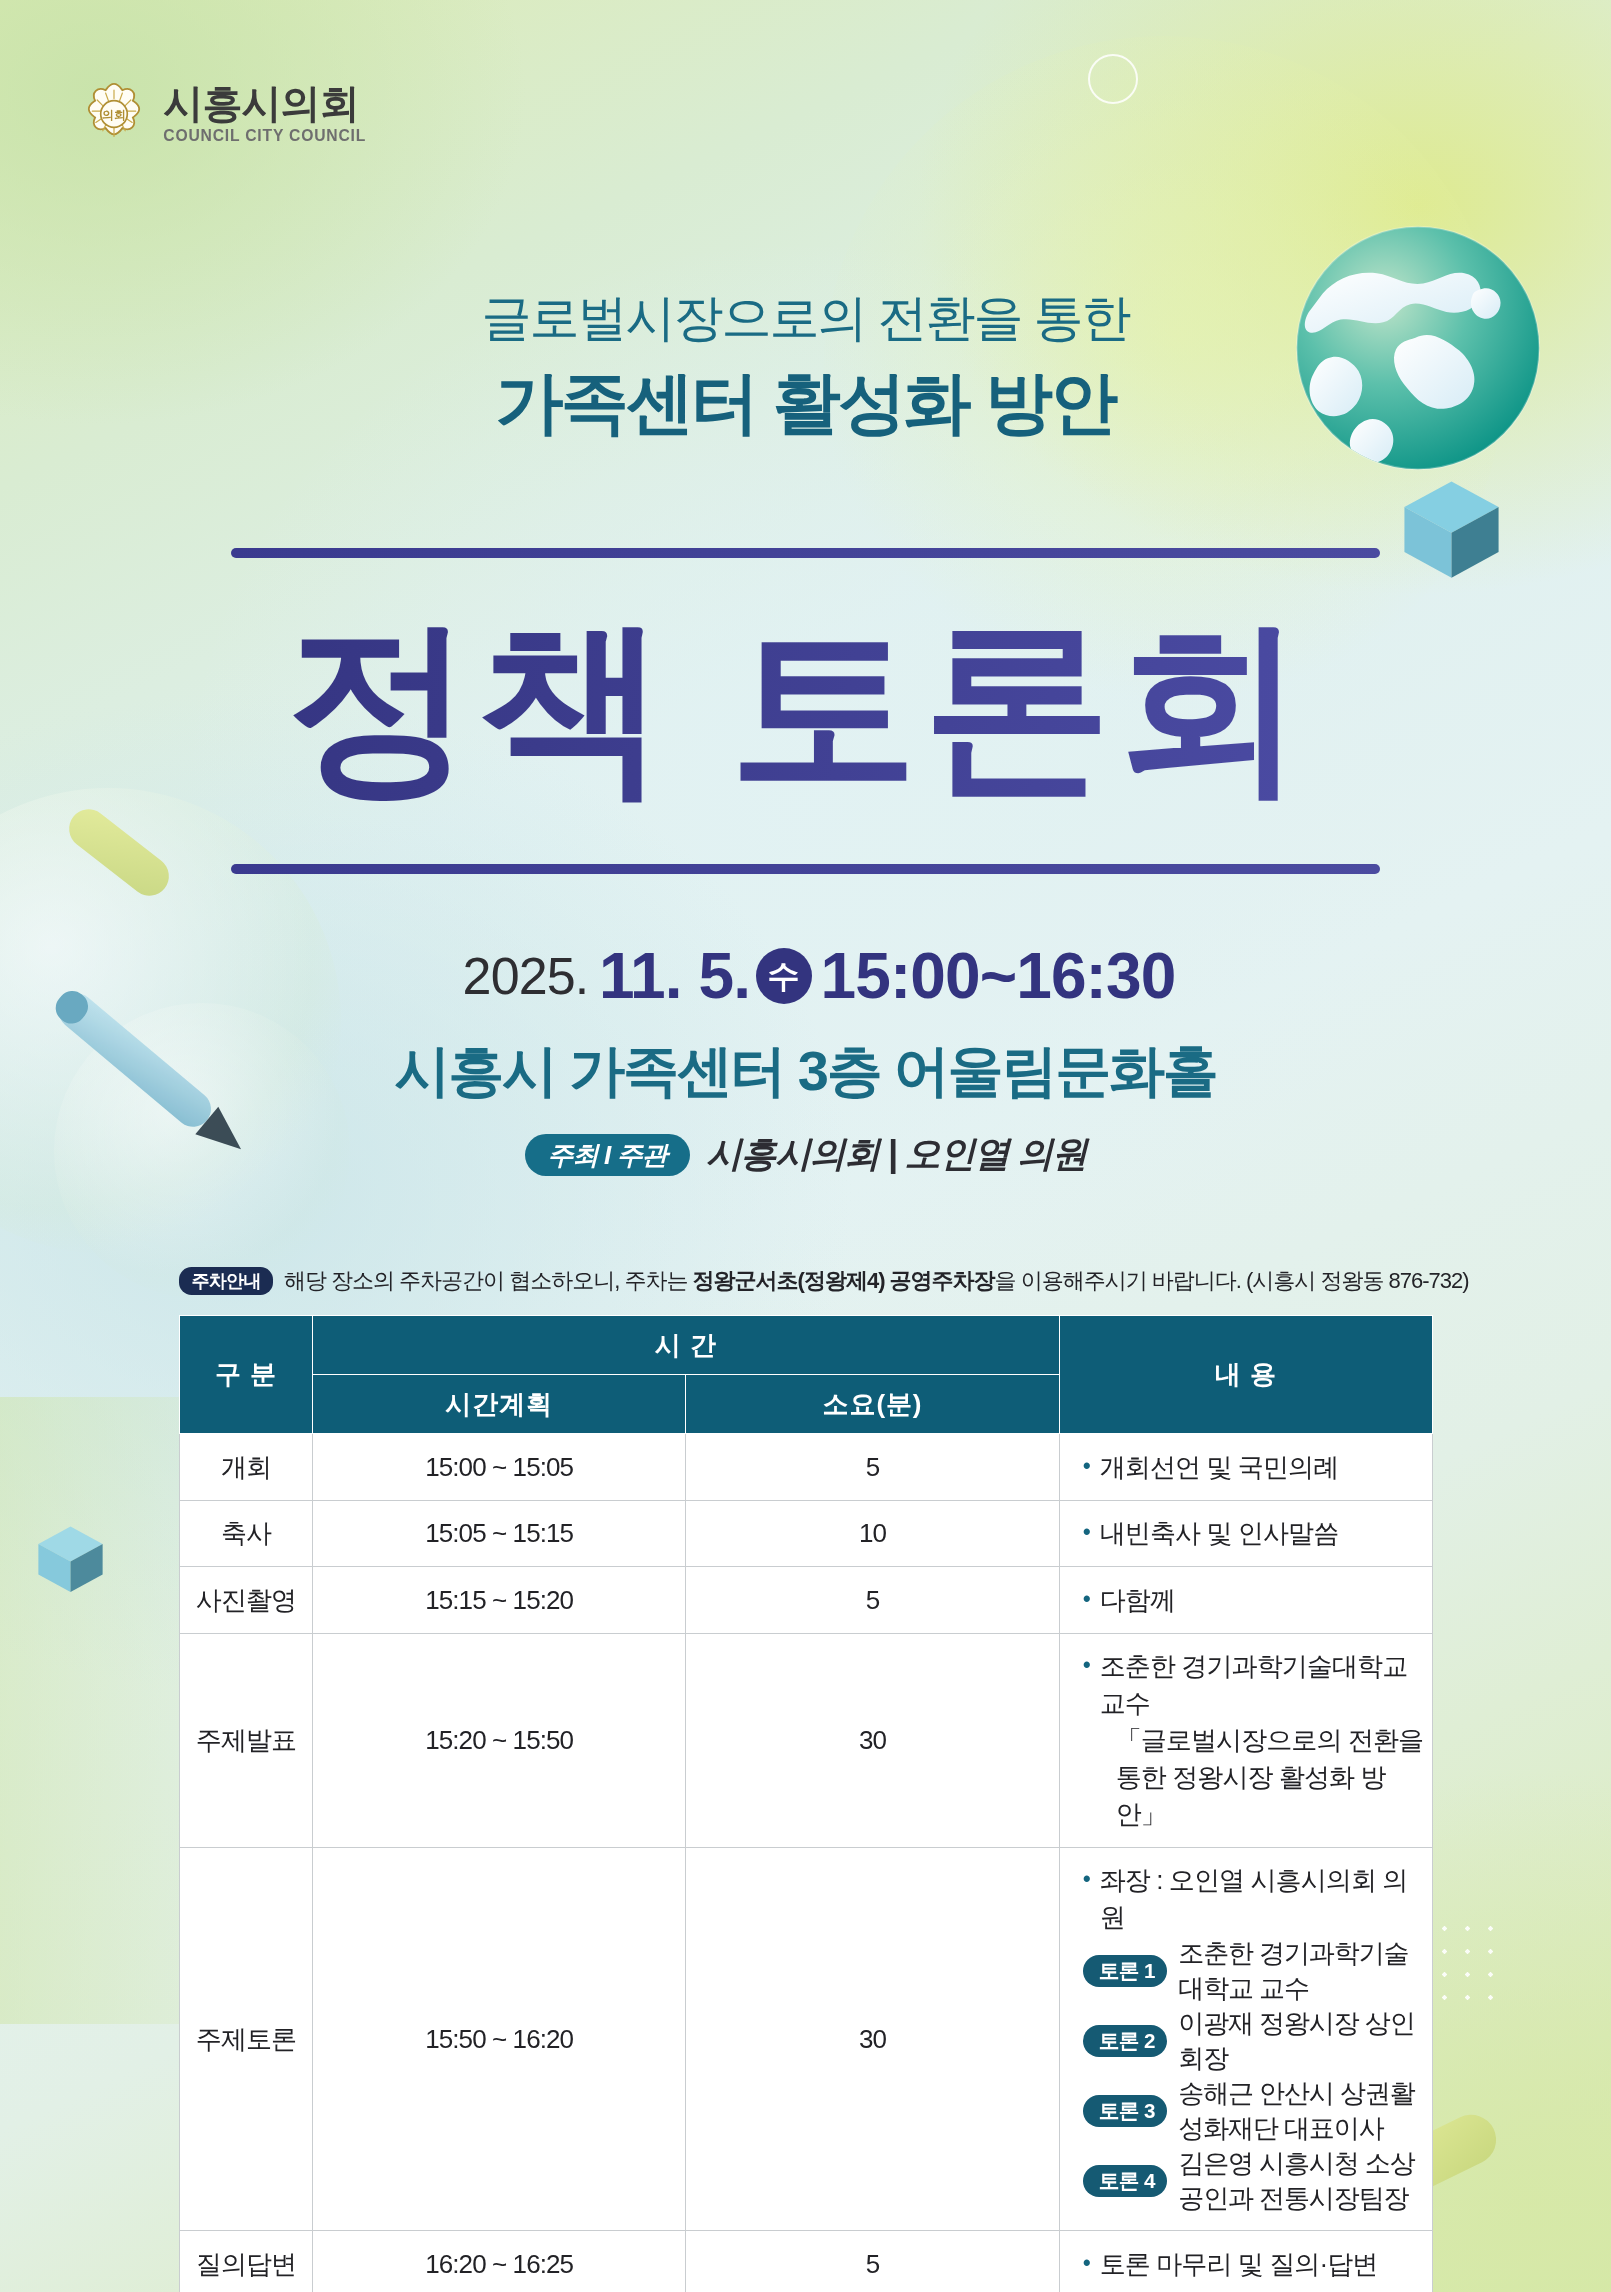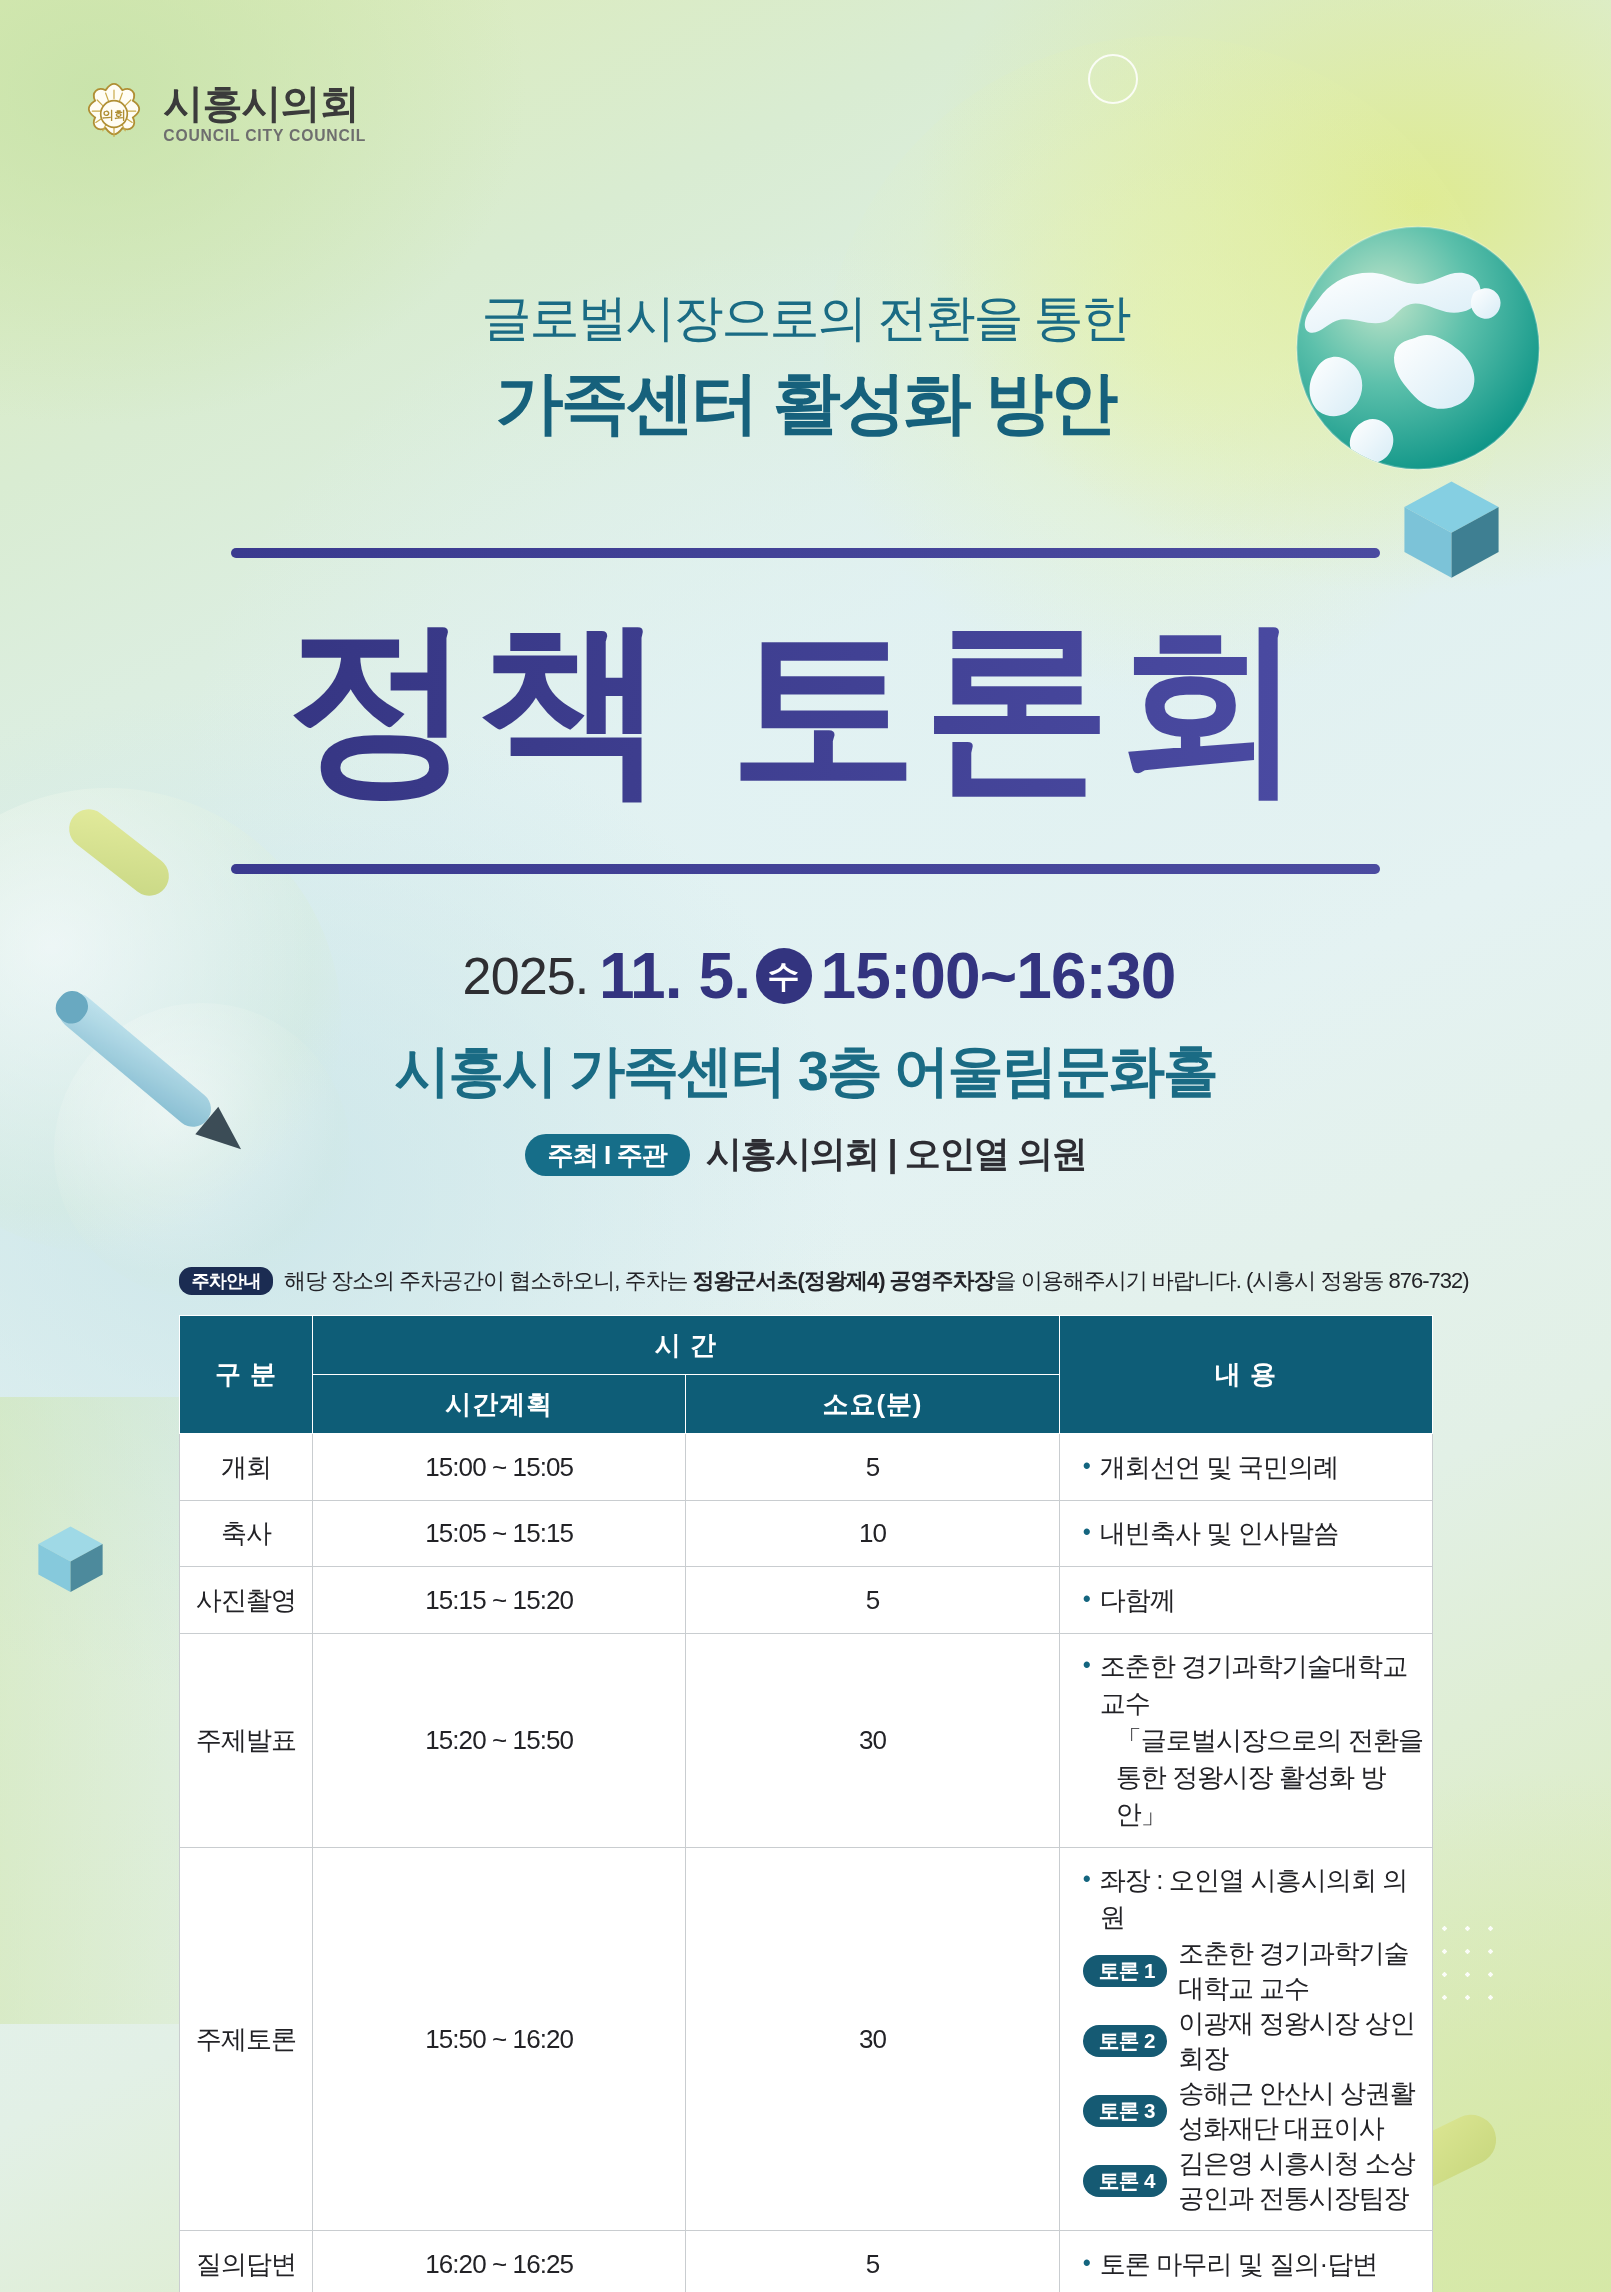--- a/index.html
+++ b/index.html
@@ -90,21 +90,21 @@
     display: inline-flex; align-items: center; justify-content: center;
     font-size: 32px; font-weight: 700; margin: 0 9px 0 5.4px; line-height: 1;
   }
   .time { font-size: 64px; color: #33347f; font-weight: 800; letter-spacing: -0.9px; }
   .venue {
     position: absolute; left: 0; right: 0; top: 1034px; text-align: center;
     font-size: 56px; font-weight: 800; color: #1a6b84; letter-spacing: -2.2px;
   }
   .hostline {
     position: absolute; left: 0; right: 0; top: 1130px;
-    display: flex; align-items: center; justify-content: center; gap: 16px;
+    display: flex; align-items: center; justify-content: center; gap: 16px; font-style: italic;
   }
   .host-pill {
     background: #166e89; color: #fff; font-size: 26px; font-weight: 800;
     padding: 8px 23px; border-radius: 27px; letter-spacing: -0.9px; line-height: 1;
   }
   .host-text { font-size: 36px; font-weight: 700; color: #2d2d33; letter-spacing: -1.4px; }
 
   
   .parking {
     position: absolute; left: 179px; top: 1266px; right: 179px;

